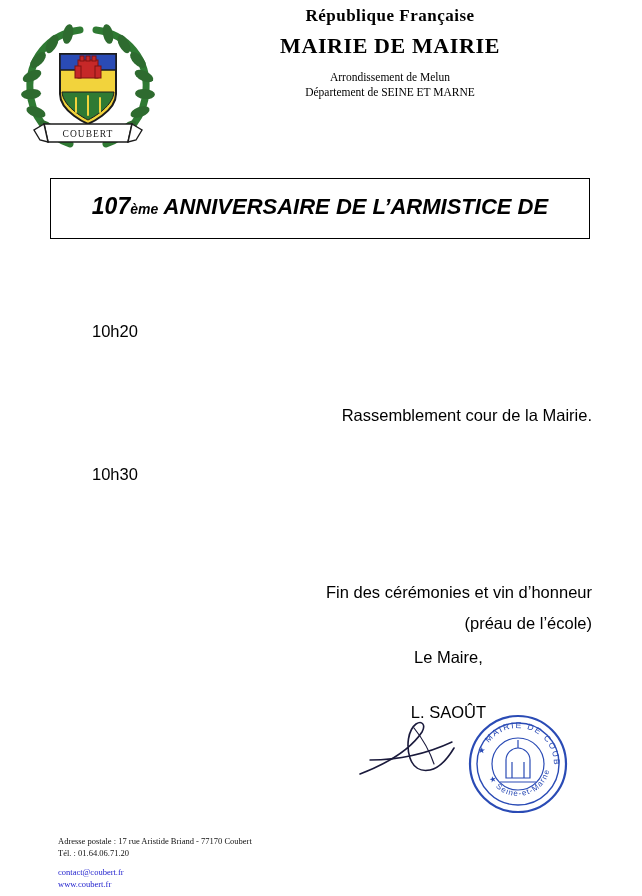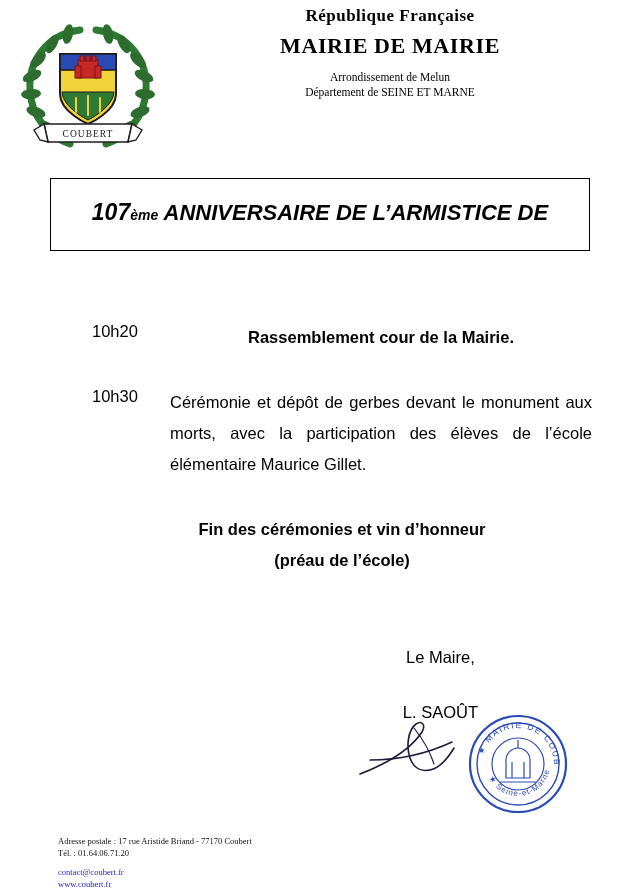--- a/index.html
+++ b/index.html
@@ -63,21 +63,21 @@
     width: 540px;
     border: 1px solid #000;
     box-sizing: border-box;
     padding: 12px 14px 14px 14px;
     text-align: center;
   }
   .title-line {
     font-family: "Liberation Sans", sans-serif;
     font-weight: bold;
     font-size: 22px;
-    line-height: 42px;
+    line-height: 30px;
     font-style: italic;
   }
   .title-line .ord {
     font-size: 14px;
     vertical-align: baseline;
   }
   .title-line .big {
     font-size: 23px;
   }
 
@@ -86,40 +86,40 @@
     position: absolute;
     left: 92px;
     top: 322px;
     width: 500px;
     font-family: "Liberation Sans", sans-serif;
     font-size: 16.5px;
   }
   .row {
     display: flex;
     margin-bottom: 34px;
+    flex-direction: column;
   }
   .time {
     width: 78px;
     flex: 0 0 78px;
     white-space: nowrap;
   }
   .desc {
     flex: 1;
     line-height: 31px;
     text-align: justify;
   }
   .desc.nojust {
-    text-align: center;
-    font-weight: bold;
+    text-align: right;
   }
 
   
   .signature {
     position: absolute;
-    right: 164px;
+    right: 156px;
     top: 648px;
     text-align: center;
     font-family: "Liberation Sans", sans-serif;
     font-size: 16.5px;
   }
   .sig-name {
     margin-top: 36px;
   }
   .sig-scribble {
     position: absolute;
@@ -239,21 +239,20 @@
 
 <div class="schedule">
 
   <div class="row">
     <div class="time">10h20</div>
     <div class="desc nojust">Rassemblement cour de la Mairie.</div>
   </div>
 
   <div class="row">
     <div class="time">10h30</div>
-    <div class="desc">Cérémonie et dépôt de gerbes devant le monument aux morts, avec la participation des élèves de l’école élémentaire Maurice Gillet.</div>
   </div>
 
   <div class="row">
     <div class="desc nojust" style="white-space: pre-line;">Fin des cérémonies et vin d’honneur
 (préau de l’école)</div>
   </div>
 
 </div>
 
 <div class="signature">

